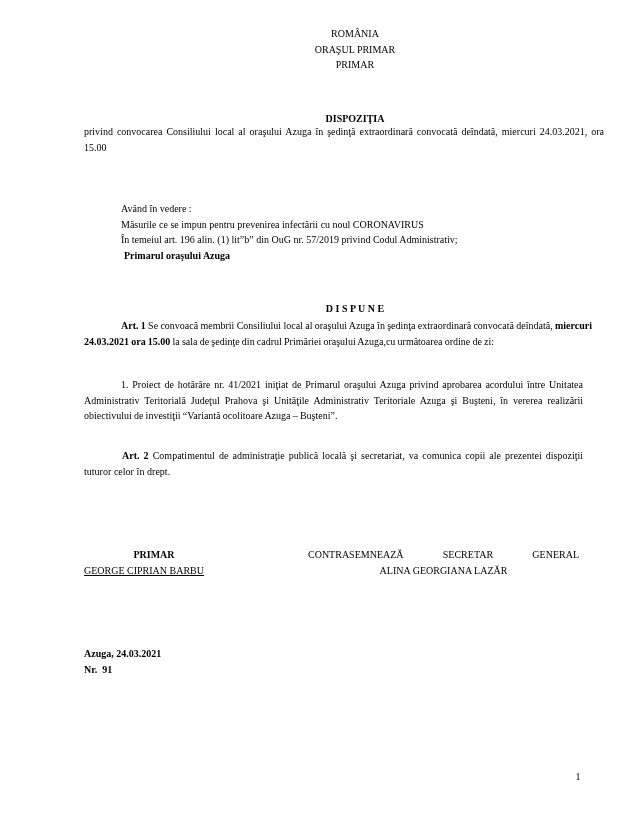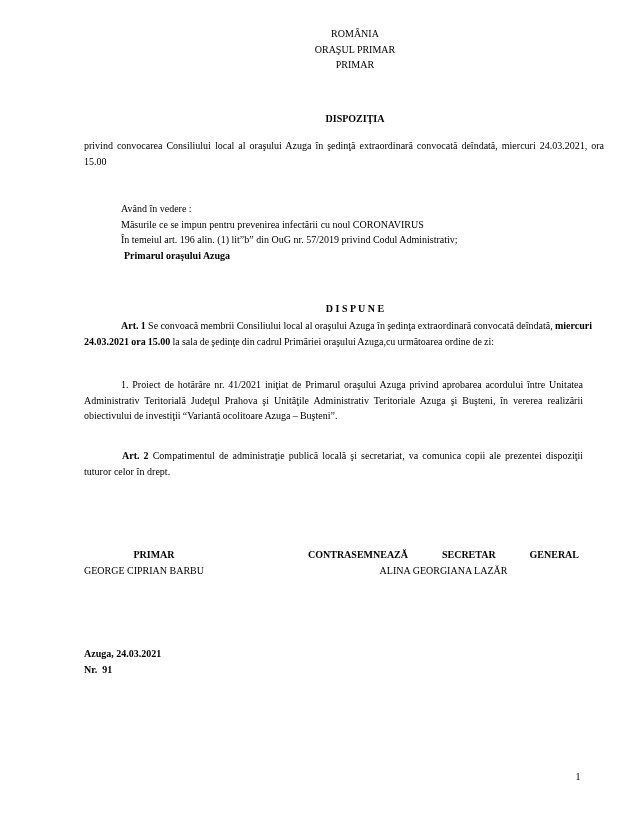--- a/index.html
+++ b/index.html
@@ -28,21 +28,21 @@
   }
   .doc-title {
     left: 84px;
     top: 111px;
     width: 542px;
     text-align: center;
     font-weight: bold;
   }
   .intro {
     left: 84px;
-    top: 138px;
+    top: 124px;
     width: 520px;
     text-align: justify;
   }
   .preamble {
     left: 121px;
     top: 201px;
     width: 500px;
   }
   .preamble .pline { white-space: nowrap; }
   .issuer {
@@ -86,31 +86,31 @@
 
   .sig-left {
     left: 84px;
     top: 547px;
     width: 140px;
   }
   .sig-left .sig-title {
     text-align: center;
     font-weight: bold;
   }
-  .sig-left .sig-name { white-space: nowrap; }
+  .sig-left .sig-name { white-space: nowrap; text-decoration: underline; }
 
   .sig-right {
     left: 308px;
     top: 547px;
     width: 271px;
   }
   .sig-right .sig-title-row {
     display: flex;
     justify-content: space-between;
-    font-weight: bold;
+    font-weight: normal;
     white-space: nowrap;
   }
   .sig-right .sig-name {
     text-align: center;
     white-space: nowrap;
   }
 
   .footer-block {
     left: 84px;
     top: 646px;

